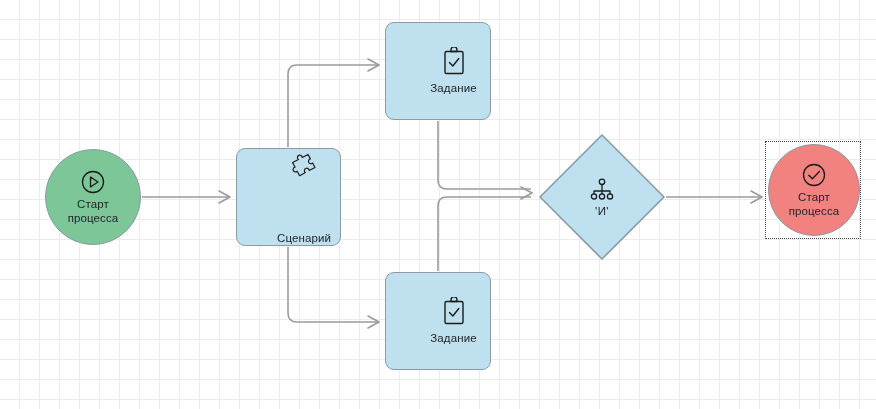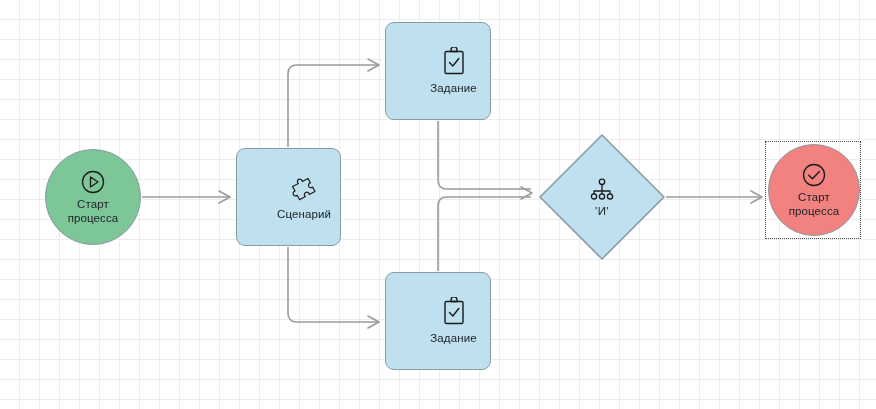--- a/index.html
+++ b/index.html
@@ -151,21 +151,21 @@
     <span class="node-icon">
       <svg width="26" height="26" viewBox="0 0 26 26" xmlns="http://www.w3.org/2000/svg">
         <circle cx="13" cy="13" r="10.5" fill="none" stroke="#1b1b1b" stroke-width="1.3"></circle>
         <path d="M 10.5 8 L 18 13 L 10.5 18 Z" fill="none" stroke="#1b1b1b" stroke-width="1.3" stroke-linejoin="round"></path>
       </svg>
     </span>
     <span class="node-label">Старт
 процесса</span>
   </div>
 
-  <div class="node activity" style="left:236px; top:148px; width:105px; height:98px;">
+  <div class="node activity" style="left:236px; top:148px; width:105px; height:98px;justify-content:space-between;">
     <span class="node-icon">
       <svg width="30" height="30" viewBox="0 0 32 32" xmlns="http://www.w3.org/2000/svg">
         <g transform="rotate(-28 16 16)">
           <path d="M 6 9 
                    L 13 9
                    A 2.6 2.6 0 1 1 17.6 9
                    L 24.6 9
                    L 24.6 14.4
                    A 2.6 2.6 0 1 0 24.6 19.4
                    L 24.6 24.8

